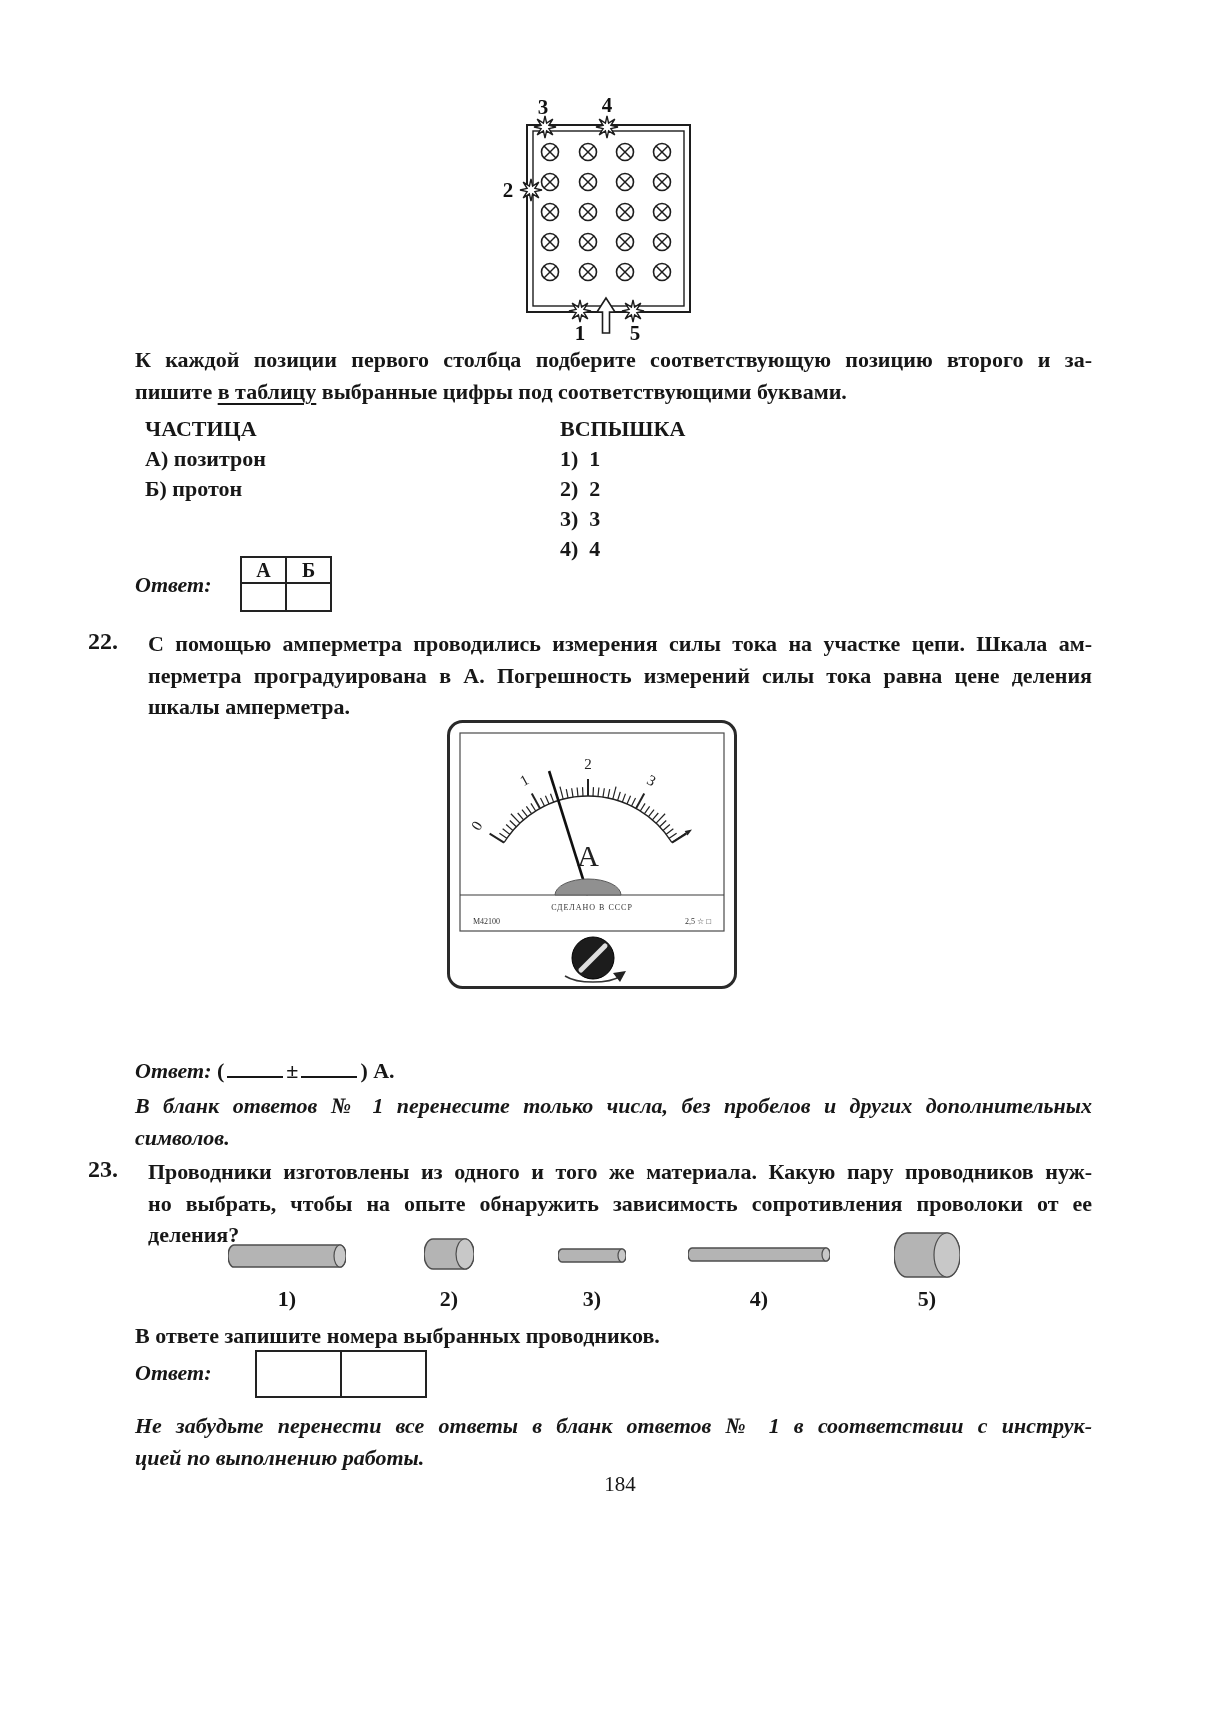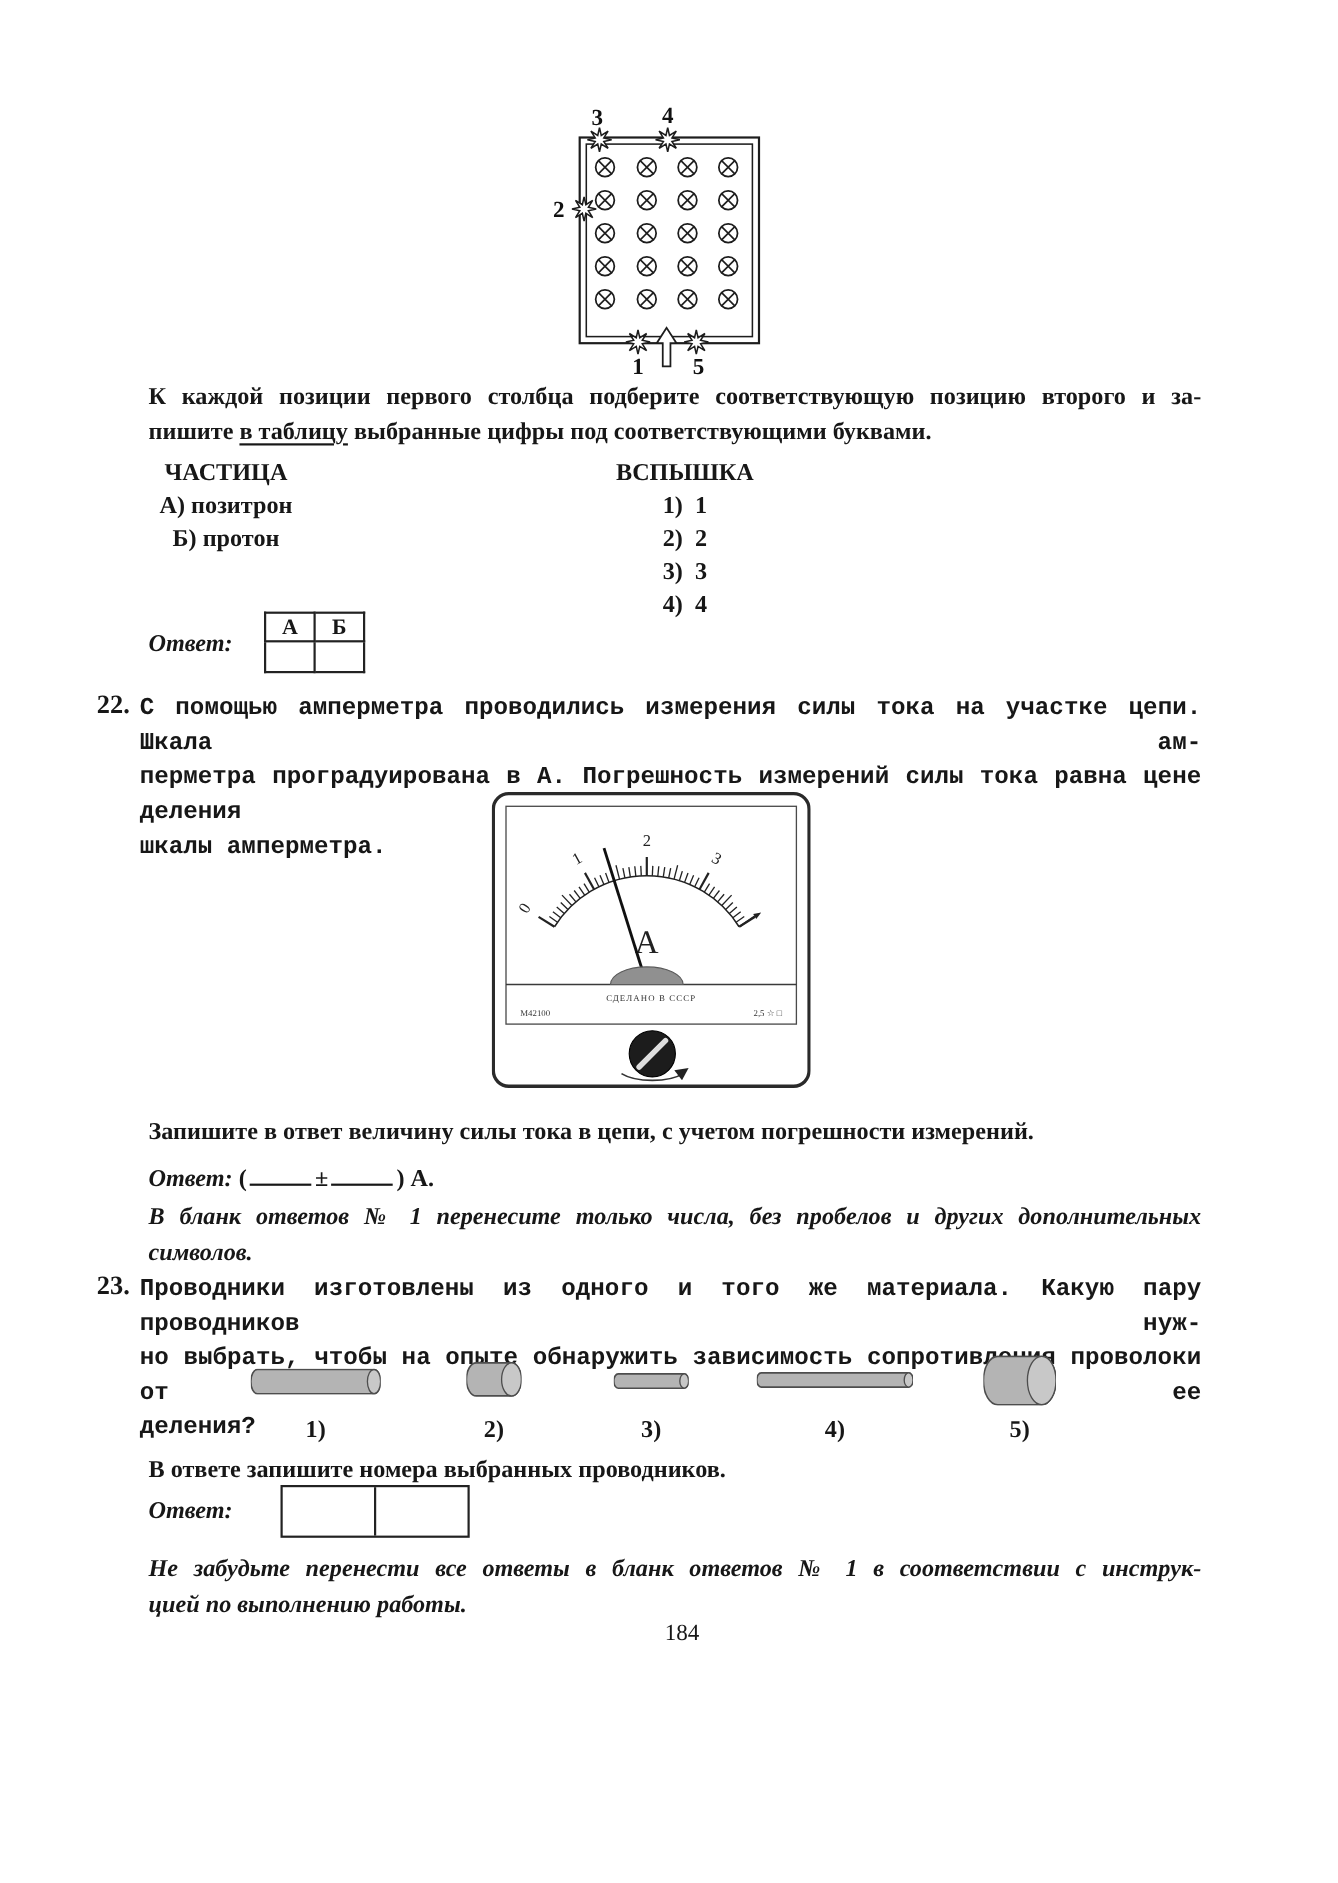--- a/index.html
+++ b/index.html
@@ -9,23 +9,23 @@
     font-family:"Liberation Serif", serif; color:#171717; font-weight:700;
     overflow:hidden;
   }
   .abs { position:absolute; }
   .body-text { font-size:22px; line-height:31.5px; text-align:justify; }
   .jfull { text-align:justify; text-align-last:justify; }
   .ital { font-style:italic; }
   .uline { text-decoration:underline; text-decoration-thickness:2px; text-underline-offset:4px; }
   .qwrap { position:absolute; left:88px; width:1004px; }
   .qnum { position:absolute; left:0; top:0; font-size:24px; }
-  .qlines { margin-left:39px;font-family:Liberation Mono, monospace; }
+  .qlines { margin-left:60px; }
   .col { font-size:22px; line-height:30px; }
-  .col div { white-space:nowrap;text-align:center; }
+  .col div { white-space:nowrap; }
 
   
   table.ans { border-collapse:collapse; }
   table.ans td {
     width:45px; height:26px; border:2px solid #222; text-align:center;
     font-size:20px; padding:0;
   }
   table.ans tr td { height:26px; }
   table.ans tr + tr td { height:28px; }
 
@@ -259,21 +259,20 @@
     <path class="pivot" d="M 108 175 A 33 16 0 0 1 174 175 Z"></path>
     <text class="meter-small anch-mid" x="145" y="190" style="letter-spacing:1px;">СДЕЛАНО В СССР</text>
     <text class="meter-small" x="26" y="204">М42100</text>
     <text class="meter-small anch-end" x="264" y="204">2,5 ☆ □</text>
     <circle class="knob" cx="146" cy="238" r="21"></circle>
     <line class="knob-slot" x1="134" y1="250" x2="158" y2="226"></line>
     <path class="knob-arrow" d="M 118 256 A 33 13 0 0 0 174 256"></path>
     <polygon class="arrow-head" points="179,251 166,253 173,262"></polygon>
   </svg>
 
-  <div class="abs body-text" style="left:135px; top:1012px; width:957px;">Запишите в ответ величину силы тока в цепи, с учетом погрешности измерений.</div>
 
   <div class="abs" style="left:135px; top:1058px; font-size:22px;">
     <span class="ital">Ответ:</span>
     <span>(</span><span class="blank"></span><span>±</span><span class="blank"></span><span>)&nbsp;А.</span>
   </div>
 
   <div class="abs body-text ital" style="left:135px; top:1090px; width:957px;">
     <div class="jfull">В бланк ответов № 1 перенесите только числа, без пробелов и других дополнительных</div>
     <div>символов.</div>
   </div>

